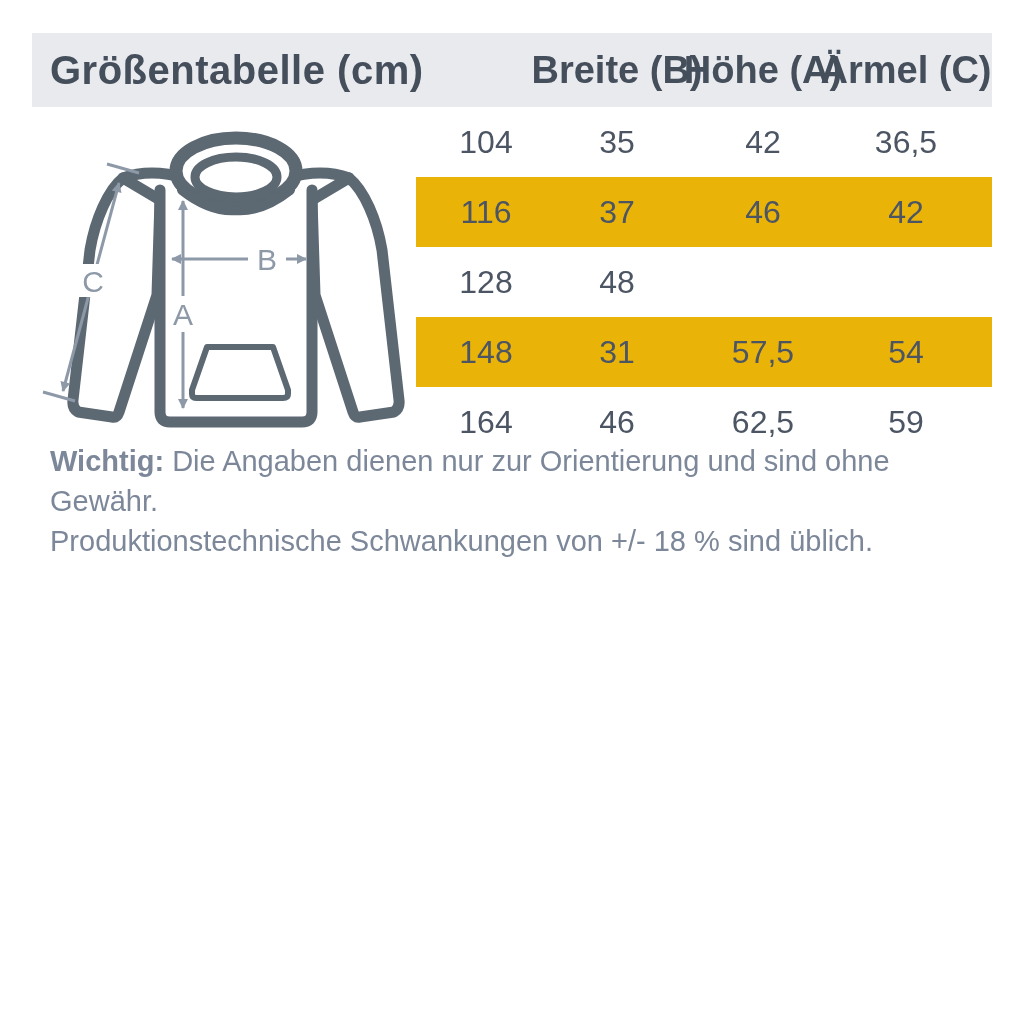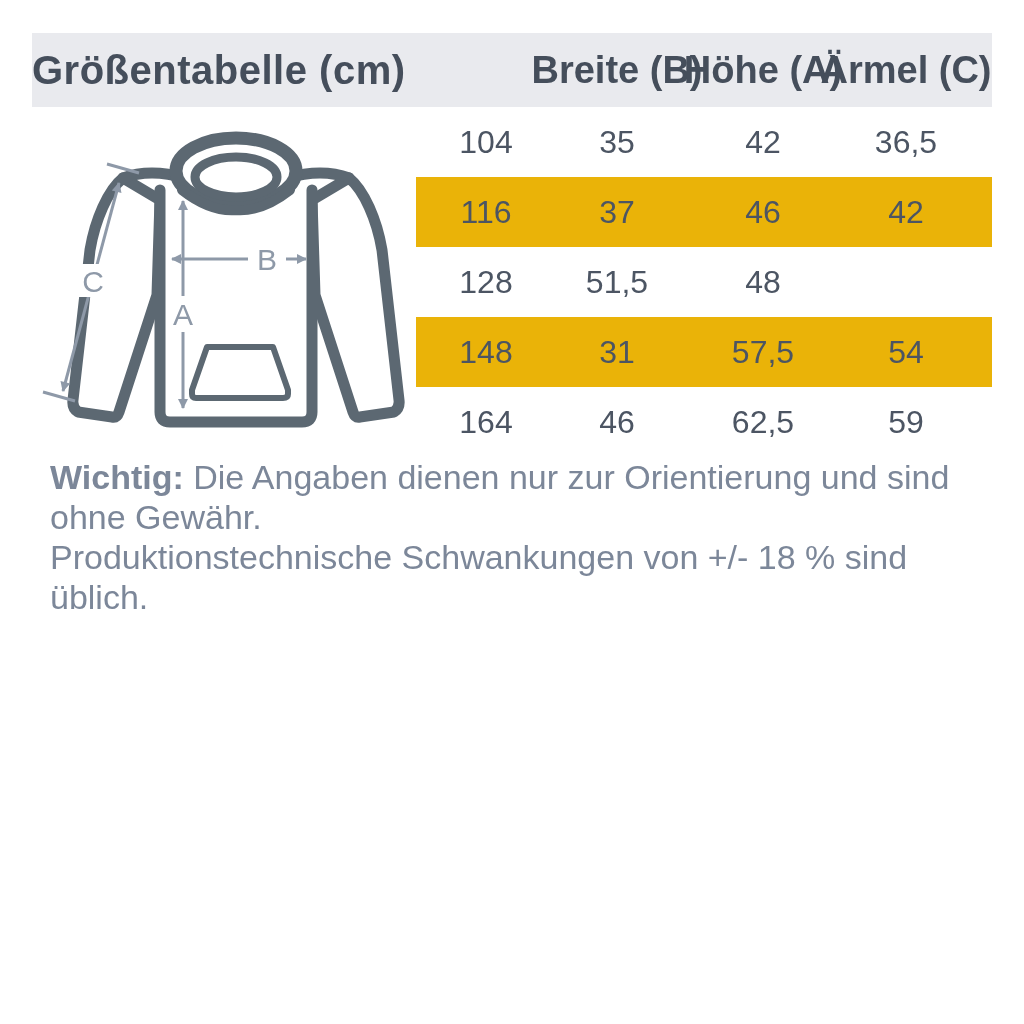--- a/index.html
+++ b/index.html
@@ -7,21 +7,21 @@
     position:relative;width:1024px;height:1024px;background:#ffffff;
     font-family:"Liberation Sans", sans-serif;overflow:hidden;
     -webkit-font-smoothing:antialiased;
   }
   
   .header-band{
     position:absolute;left:32px;top:33px;width:960px;height:74px;
     background:#e9eaee;
   }
   .title{
-    position:absolute;left:0;top:0;height:100%;
+    position:absolute;left:18px;top:0;height:100%;
     display:flex;align-items:center;
     font-size:40px;font-weight:700;color:#454e5b;letter-spacing:0.5px;
   }
   .cols{
     display:grid;grid-template-columns:140px 122px 170px 116px;
   }
   .header-cols{
     position:absolute;left:384px;top:0;height:100%;width:548px;
   }
   .hcell{
@@ -39,22 +39,22 @@
     font-size:32px;font-weight:400;color:#4c5563;white-space:nowrap;
   }
   
   .hoodie-svg{position:absolute;left:40px;top:118px;}
   .dim-label{
     font-family:"Liberation Sans", sans-serif;font-size:30px;font-weight:500;
     fill:#8e99a8;
   }
   
   .note{
-    position:absolute;left:50px;top:457px;width:930px;margin:0;
-    font-size:34px;line-height:40px;color:#7c8799;font-weight:400;
+    position:absolute;left:50px;top:441px;width:930px;margin:0;
+    font-size:29px;line-height:40px;color:#7c8799;font-weight:400;
   }
   .note strong{font-weight:700;color:#7c8799;}
 </style>
 </head>
 <body>
 
 <div class="page">
 
   <div class="header-band">
     <div class="title">Größentabelle (cm)</div>
@@ -111,21 +111,20 @@
       <div class="cell">36,5</div>
     </div>
     <div class="row cols alt">
       <div class="cell">116</div>
       <div class="cell">37</div>
       <div class="cell">46</div>
       <div class="cell">42</div>
     </div>
     <div class="row cols">
       <div class="cell">128</div>
-      <div class="cell">51,5</div>
       <div class="cell">48</div>
     </div>
     <div class="row cols alt">
       <div class="cell">148</div>
       <div class="cell">31</div>
       <div class="cell">57,5</div>
       <div class="cell">54</div>
     </div>
     <div class="row cols">
       <div class="cell">164</div>

